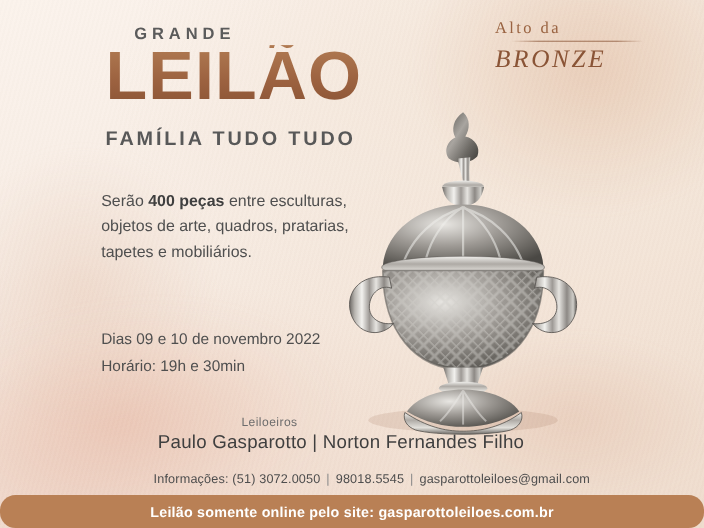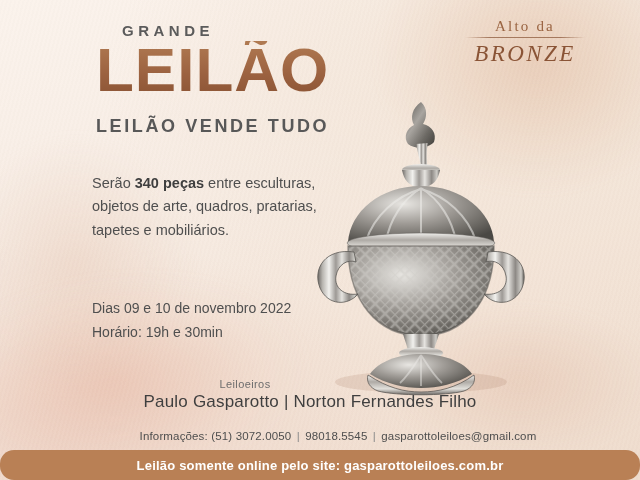--- a/index.html
+++ b/index.html
@@ -55,21 +55,20 @@
     background:
       repeating-linear-gradient(105deg, rgba(255,255,255,0.05) 0 2px, rgba(0,0,0,0.015) 2px 4px);
     opacity: .5;
   }
 
   
   .brand {
     position: absolute;
     top: 18px; right: 40px;
     width: 150px;
-    text-align: center;
     color: #8d5a3c;
   }
   .brand .rule {
     height: 1px;
     background: linear-gradient(90deg, rgba(141,90,60,0) 0%, rgba(141,90,60,.75) 20%, rgba(141,90,60,.75) 80%, rgba(141,90,60,0) 100%);
     margin: 2px auto 4px;
     width: 120px;
   }
   .brand .l1 {
     font-family: "Liberation Serif", serif;
@@ -218,25 +217,25 @@
 
   <div class="brand">
     <div class="l1">Alto da</div>
     <div class="rule"></div>
     <div class="l2">BRONZE</div>
   </div>
 
   <div class="headline">
     <div class="kicker">GRANDE</div>
     <div class="leilao">LEILÃO</div>
-    <div class="subhead">LEILÃO VENDE TUDO</div>
+    <div class="subhead">FAMÍLIA TUDO TUDO</div>
   </div>
 
   <div class="body-copy">
-    <span>Serão </span><b>340 peças</b><span> entre esculturas, objetos de arte, quadros, pratarias, tapetes e mobiliários.</span>
+    <span>Serão </span><b>400 peças</b><span> entre esculturas, objetos de arte, quadros, pratarias, tapetes e mobiliários.</span>
   </div>
 
   <div class="virtual">
     <div>Dias 09 e 10 de novembro 2022</div>
     <div>Horário: 19h e 30min</div>
   </div>
 
   <div class="auctioneers">
     <div class="label">Leiloeiros</div>
     <div class="names">Paulo Gasparotto | Norton Fernandes Filho</div>

